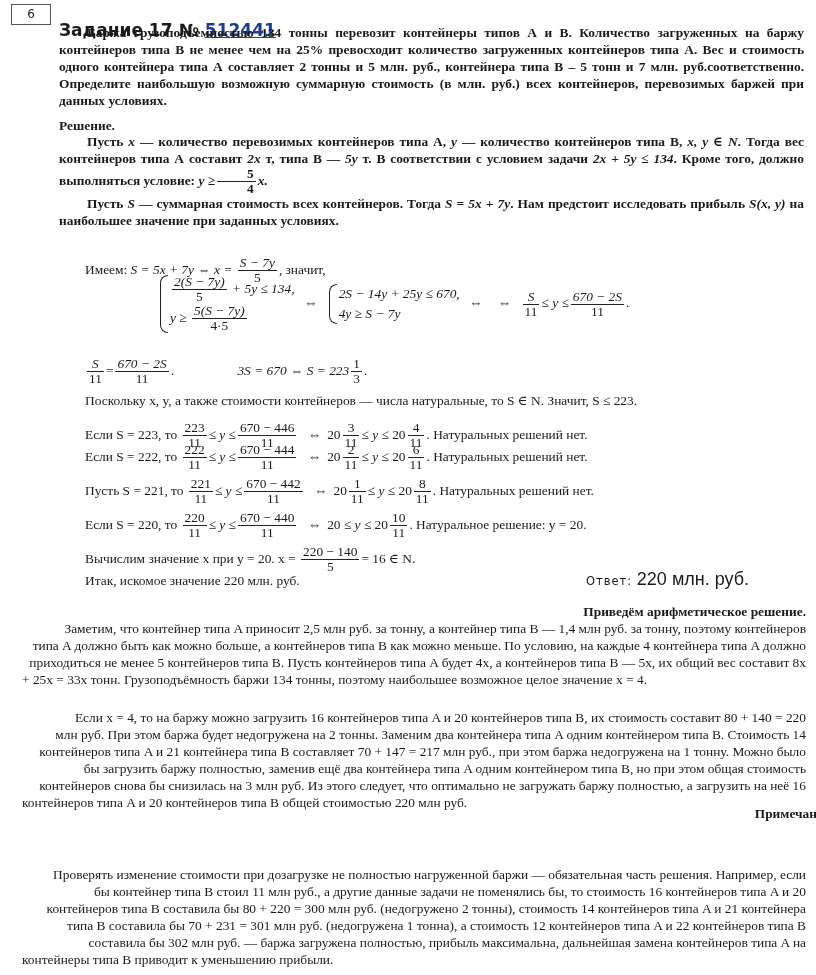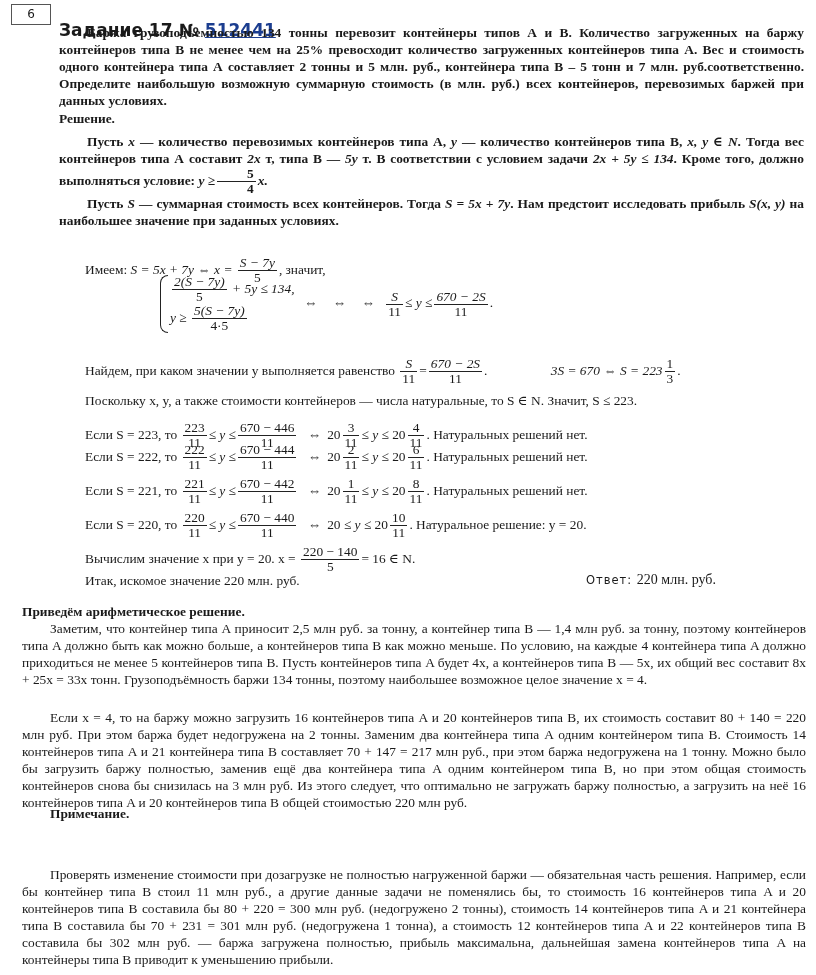--- a/index.html
+++ b/index.html
@@ -15,82 +15,85 @@
   i, .i { font-style: italic; }
   .frac { display: inline-block; vertical-align: middle; text-align: center; line-height: 14px; margin: 0 2px; }
   .frac > span { display: block; padding: 0 2px; }
   .frac > span.n { border-bottom: 1px solid #222; }
   .mathrow { position: absolute; left: 85px; white-space: nowrap; }
   .sys { display: inline-block; vertical-align: middle; position: relative; padding-left: 12px; }
   .sys::before { content: ""; position: absolute; left: 2px; top: 0; bottom: 0; width: 7px; border: 1.5px solid #222; border-right: none; border-radius: 8px 0 0 8px; }
   .sys > div { line-height: 20px; }
   .arrow { margin: 0 6px; }
   .answer { position: absolute; left: 586px; top: 571px; letter-spacing: 1px; font-family: "DejaVu Sans", sans-serif; font-size: 11.5px; }
-  .answer span.v { font-family: Liberation Serif, serif; font-size: 14px; letter-spacing: 0; }
-  .sec { position: absolute; left: 22px; width: 784px; }
+  .answer span.v { font-family: Liberation Sans, sans-serif; font-size: 18px; letter-spacing: 0; }
+  .sec { position: absolute; left: 22px; width: 784px; text-align: right; }
 </style>
 </head>
 <body>
 
 <div class="num-box">6</div>
 <div class="title">
   <span>Задание 17 №</span>
   <a>512441</a>
 </div>
 
 <div class="block just ind" style="top:24px;">Баржа грузоподъемностью 134 тонны перевозит контейнеры типов А и В. Количество загруженных на баржу контейнеров типа В не менее чем на 25% превосходит количество загруженных контейнеров типа А. Вес и стоимость одного контейнера типа А составляет 2 тонны и 5 млн. руб., контейнера типа В – 5 тонн и 7 млн. руб.соответственно. Определите наибольшую возможную суммарную стоимость (в млн. руб.) всех контейнеров, перевозимых баржей при данных условиях.</div>
 
-<div class="block bold" style="top:110px;">Решение.</div>
+<div class="block bold" style="top:117px;">Решение.</div>
 
 <div class="block just ind" style="top:133px;">
   <span>Пусть </span><i>x</i><span> — количество перевозимых контейнеров типа А, </span><i>y</i><span> — количество контейнеров типа В, </span><i>x, y ∈ N</i><span>. Тогда вес контейнеров типа А составит </span><i>2x</i><span> т, типа В — </span><i>5y</i><span> т. В соответствии с условием задачи </span><i>2x + 5y ≤ 134</i><span>. Кроме того, должно выполняться условие: </span><i>y ≥</i><span class="frac"><span class="n">5</span><span>4</span></span><i>x.</i>
 </div>
 
 <div class="block just ind" style="top:195px;">
   <span>Пусть </span><i>S</i><span> — суммарная стоимость всех контейнеров. Тогда </span><i>S = 5x + 7y</i><span>. Нам предстоит исследовать прибыль </span><i>S(x, y)</i><span> на наибольшее значение при заданных условиях.</span>
 </div>
 
 <div class="mathrow" style="top:232px;margin-top:24px;">
   <span>Имеем: </span><i>S = 5x + 7y ⇔ x =</i>
   <span class="frac"><span class="n i">S − 7y</span><span>5</span></span><span>, значит,</span>
 </div>
 
 <div class="mathrow" style="top:275px; left:158px;">
   <span class="sys">
     <div><span class="frac"><span class="n i">2(S − 7y)</span><span>5</span></span> <i>+ 5y ≤ 134,</i></div>
     <div><i>y ≥</i> <span class="frac"><span class="n i">5(S − 7y)</span><span>4·5</span></span></div>
   </span>
   <span class="arrow">⇔</span>
+  <span class="sys">
+    <div><i>2S − 14y + 25y ≤ 670,</i></div>
+    <div><i>4y ≥ S − 7y</i></div>
+  </span>
   <span class="arrow">⇔</span>
   <span class="arrow">⇔</span>
   <span class="frac"><span class="n i">S</span><span>11</span></span><i>≤ y ≤</i><span class="frac"><span class="n i">670 − 2S</span><span>11</span></span><span>.</span>
 </div>
 
 <div class="mathrow" style="top:357px;">
-  <span>Найдем, при каком значении y выполняется равенство</span>
   <span class="frac"><span class="n i">S</span><span>11</span></span><span>=</span><span class="frac"><span class="n i">670 − 2S</span><span>11</span></span><span>.</span>
   <span style="margin-left:60px;"><i>3S = 670 ⇔ S = 223</i><span class="frac"><span class="n">1</span><span>3</span></span>.</span>
 </div>
 
 <div class="mathrow" style="top:392px;">Поскольку x, y, а также стоимости контейнеров — числа натуральные, то S ∈ N. Значит, S ≤ 223.</div>
 
 <div class="mathrow" style="top:421px;">
   <span>Если S = 223, то</span>
   <span class="frac"><span class="n">223</span><span>11</span></span><i>≤ y ≤</i><span class="frac"><span class="n">670 − 446</span><span>11</span></span>
   <span class="arrow">⇔</span><span>20</span><span class="frac"><span class="n">3</span><span>11</span></span><i>≤ y ≤</i> <span>20</span><span class="frac"><span class="n">4</span><span>11</span></span><span>. Натуральных решений нет.</span>
 </div>
 
 <div class="mathrow" style="top:443px;">
   <span>Если S = 222, то</span>
   <span class="frac"><span class="n">222</span><span>11</span></span><i>≤ y ≤</i><span class="frac"><span class="n">670 − 444</span><span>11</span></span>
   <span class="arrow">⇔</span><span>20</span><span class="frac"><span class="n">2</span><span>11</span></span><i>≤ y ≤</i> <span>20</span><span class="frac"><span class="n">6</span><span>11</span></span><span>. Натуральных решений нет.</span>
 </div>
 
 <div class="mathrow" style="top:477px;">
-  <span>Если S = 221, то</span>
+  <span>Пусть S = 221, то</span>
   <span class="frac"><span class="n">221</span><span>11</span></span><i>≤ y ≤</i><span class="frac"><span class="n">670 − 442</span><span>11</span></span>
   <span class="arrow">⇔</span><span>20</span><span class="frac"><span class="n">1</span><span>11</span></span><i>≤ y ≤</i> <span>20</span><span class="frac"><span class="n">8</span><span>11</span></span><span>. Натуральных решений нет.</span>
 </div>
 
 <div class="mathrow" style="top:511px;">
   <span>Если S = 220, то</span>
   <span class="frac"><span class="n">220</span><span>11</span></span><i>≤ y ≤</i><span class="frac"><span class="n">670 − 440</span><span>11</span></span>
   <span class="arrow">⇔</span><span>20</span> <i>≤ y ≤</i> <span>20</span><span class="frac"><span class="n">10</span><span>11</span></span><span>. Натуральное решение: y = 20.</span>
 </div>
 

